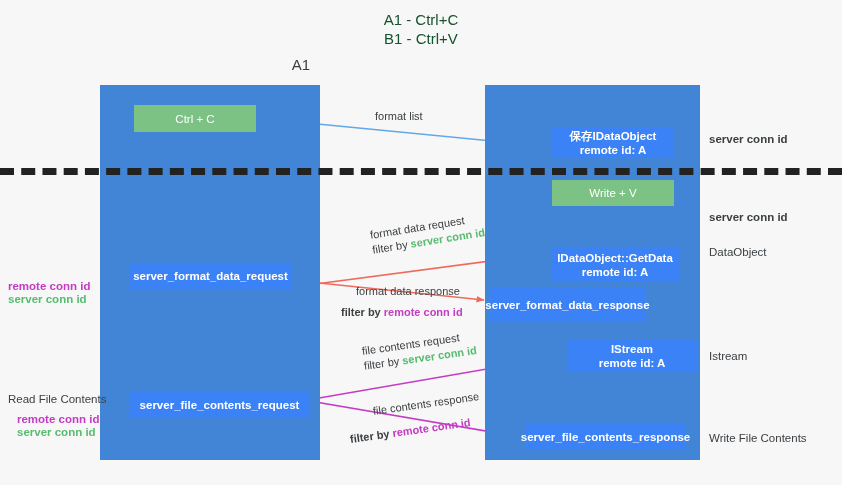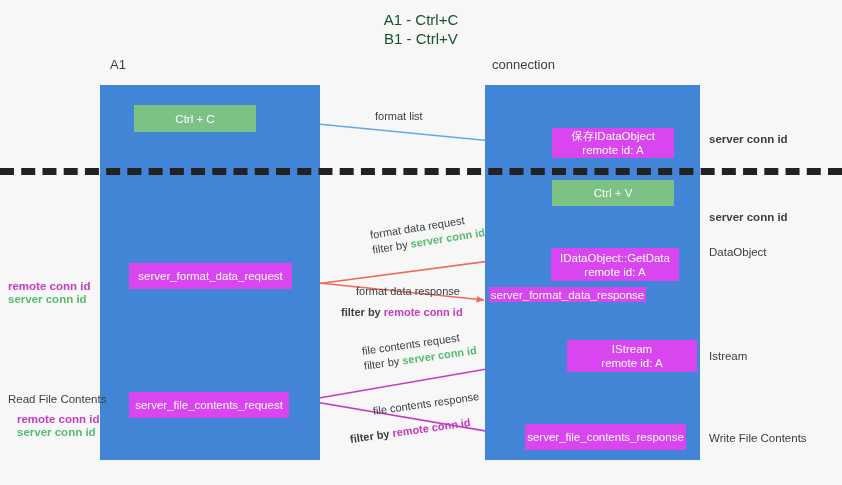--- a/index.html
+++ b/index.html
@@ -28,22 +28,22 @@
     text-align: center;
     font-size: 15px;
     color: #14532d;
     line-height: 19px;
   }
   .title.l1 { top: 10px; }
   .title.l2 { top: 29px; }
 
   .colhead {
     position: absolute;
-    text-align: left;
-    font-size: 13px;
+    text-align: right;
+    font-size: 15px;
     color: #3c4043;
     line-height: 14px;
     width: 200px;
   }
   .colhead .t1 { display: block; }
   .colhead .t2 { display: block; }
 
   .lane {
     position: absolute;
     background: #4285d6;
@@ -58,21 +58,21 @@
     flex-direction: column;
     align-items: center;
     justify-content: center;
     color: #ffffff;
     font-size: 11.5px;
     line-height: 14px;
     text-align: center;
     padding: 2px 4px;
   }
   .box.green { background: #7dc285; }
-  .box.orange { background: #d946ef; }
+  .box.orange { background: #3b82f6; font-weight: bold; }
 
   .divider {
     position: absolute;
     left: 0;
     top: 168px;
     width: 842px;
     height: 0;
     border-top: 7px dashed #222222;
   }
 
@@ -149,55 +149,54 @@
 <div class="lane" id="lane-a1"></div>
 <div class="lane" id="lane-b1"></div>
 
 <div class="title l1">A1 - Ctrl+C</div>
 <div class="title l2">B1 - Ctrl+V</div>
 
 <div class="colhead" style="left:110px; top:58px;">
   <span class="t1">A1</span>
 </div>
 <div class="colhead" style="left:492px; top:58px;">
-  <span class="t2">connection</span>
 </div>
 
 <div class="box green" style="left:134px; top:105px; width:122px; height:27px;">
   <span>Ctrl + C</span>
 </div>
 
 <div class="box orange" style="left:552px; top:128px; width:122px; height:30px;">
   <span>保存IDataObject</span>
   <span>remote id: A</span>
 </div>
 
 <div class="box green" style="left:552px; top:180px; width:122px; height:26px;">
-  <span>Ctrl + V</span>
+  <span>Write + V</span>
 </div>
 
 <div class="box orange" style="left:551px; top:248px; width:128px; height:33px;">
   <span>IDataObject::GetData</span>
   <span>remote id: A</span>
 </div>
 
 <div class="box orange" style="left:567px; top:340px; width:130px; height:32px;">
   <span>IStream</span>
   <span>remote id: A</span>
 </div>
 
 <div class="box orange" style="left:129px; top:263px; width:163px; height:26px;">
   <span>server_format_data_request</span>
 </div>
 
-<div class="box orange" style="left:489px; top:287px; width:157px; height:15px;">
+<div class="box orange" style="left:489px; top:287px; width:157px; height:35px;">
   <span>server_format_data_response</span>
 </div>
 
-<div class="box orange" style="left:129px; top:392px; width:160px; height:26px;">
+<div class="box orange" style="left:129px; top:392px; width:181px; height:26px;">
   <span>server_file_contents_request</span>
 </div>
 
 <div class="box orange" style="left:525px; top:424px; width:161px; height:26px;">
   <span>server_file_contents_response</span>
 </div>
 
 <div class="divider"></div>
 
 <div class="edgelabel" style="left:375px; top:109px;">

